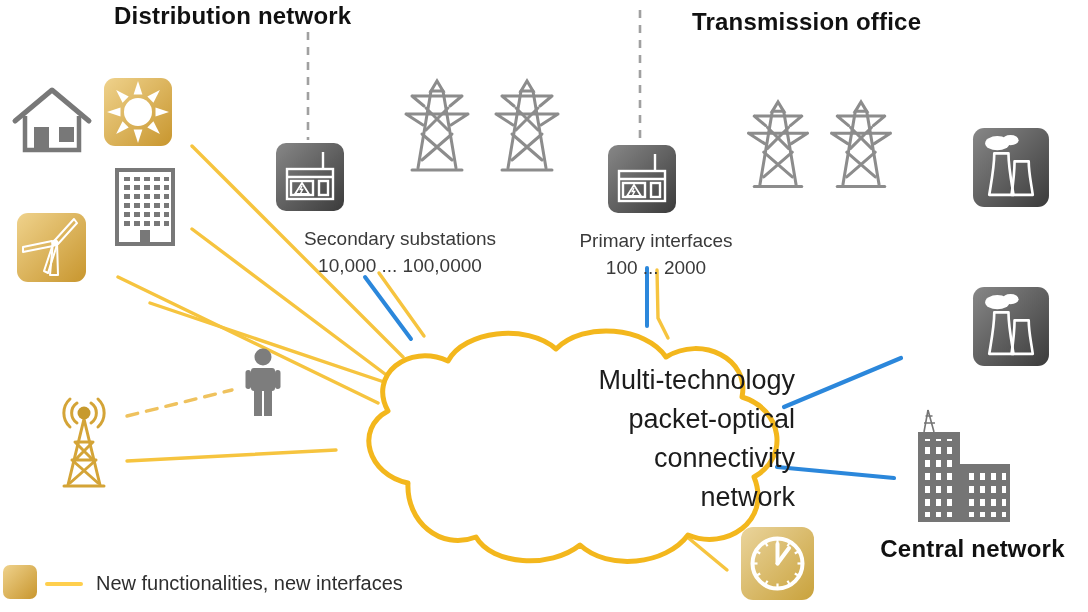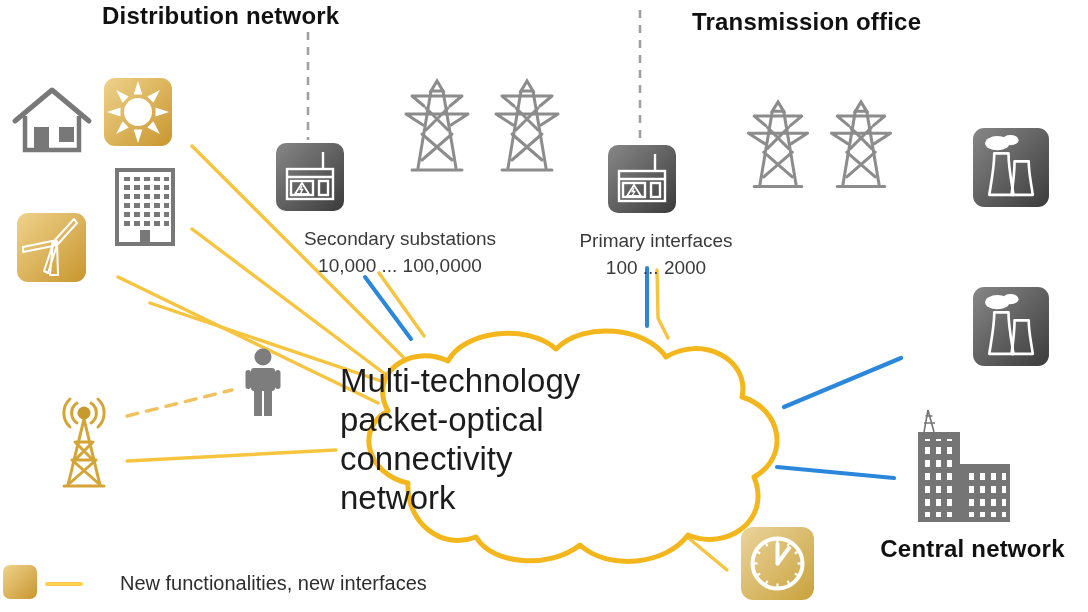--- a/index.html
+++ b/index.html
@@ -1,22 +1,22 @@
 <!DOCTYPE html>
 <html><head>
 <meta charset="utf-8">
 <style>
   html,body{margin:0;padding:0;background:#fff;}
   .canvas{position:relative;width:1088px;height:612px;background:#ffffff;overflow:hidden;
           font-family:"Liberation Sans",sans-serif;}
   .abs{position:absolute;}
   .title{font-size:24px;font-weight:bold;color:#111;letter-spacing:0.2px;white-space:nowrap;}
   .sublabel{font-size:19px;color:#3a3a3a;text-align:center;line-height:27px;white-space:nowrap;margin-top:12px;}
-  .cloud-text{position:absolute;left:0;right:0;top:36px;text-align:left;
-              font-size:33px;color:#1c1c1c;line-height:39px;}
+  .cloud-text{position:absolute;left:0;right:0;top:36px;text-align:right;
+              font-size:27px;color:#1c1c1c;line-height:39px;}
   .legend-text{font-size:20px;color:#2e2e2e;white-space:nowrap;}
   svg{display:block;overflow:visible;}
 </style>
 </head>
 <body>
 
 <div class="canvas">
 
   <svg width="0" height="0" class="abs" aria-hidden="true">
     <defs>
@@ -61,21 +61,21 @@
 
     <line x1="647" y1="268" x2="647" y2="326" stroke="#2B87DB" stroke-width="4" stroke-linecap="round"></line>
     <polyline points="657,270 658,318 668,338" fill="none" stroke="#F6C43F" stroke-width="3.4" stroke-linecap="round"></polyline>
 
     <line x1="784" y1="407" x2="901" y2="358" stroke="#2B87DB" stroke-width="4.2" stroke-linecap="round"></line>
     <line x1="777" y1="467" x2="894" y2="478" stroke="#2B87DB" stroke-width="4.2" stroke-linecap="round"></line>
 
     <line x1="686" y1="536" x2="727" y2="570" stroke="#F6C43F" stroke-width="3.4" stroke-linecap="round"></line>
   </svg>
 
-  <div class="abs title" style="left:102px;top:2px;">Distribution network</div>
+  <div class="abs title" style="left:114px;top:2px;">Distribution network</div>
   <div class="abs title" style="left:692px;top:8px;">Transmission office</div>
 
   <svg class="abs" style="left:12px;top:85px;" width="80" height="70" viewBox="0 0 80 70">
     <path d="M3,36 L40,5 L77,36" fill="none" stroke="#787878" stroke-width="5" stroke-linejoin="round" stroke-linecap="round"></path>
     <path d="M13,31 V65 H67 V31" fill="#fff" stroke="#787878" stroke-width="4.5"></path>
     <rect x="22" y="42" width="15" height="23" fill="#787878"></rect>
     <rect x="47" y="42" width="15" height="15" fill="#787878"></rect>
   </svg>
 
   <svg class="abs" style="left:104px;top:78px;" width="68" height="68" viewBox="0 0 68 68">
@@ -275,15 +275,15 @@
         <line x1="57.3" y1="24.5" x2="53.8" y2="26.5"></line>
     </g>
     <g stroke="#ffffff" stroke-width="4" stroke-linecap="round">
       <line x1="36.5" y1="36.5" x2="36.5" y2="17"></line>
       <line x1="36.5" y1="36.5" x2="48" y2="21"></line>
     </g>
   </svg>
 
   <div class="abs" style="left:3px;top:565px;width:34px;height:34px;border-radius:7px;background:linear-gradient(135deg,#EFD28C,#C8962E);"></div>
   <div class="abs" style="left:45px;top:582px;width:38px;height:4px;border-radius:2px;background:#FFCF4D;"></div>
-  <div class="abs legend-text" style="left:96px;top:572px;margin-left:24px;">New functionalities, new interfaces</div>
+  <div class="abs legend-text" style="left:96px;top:572px;">New functionalities, new interfaces</div>
 
 </div>
 
 </body></html>

